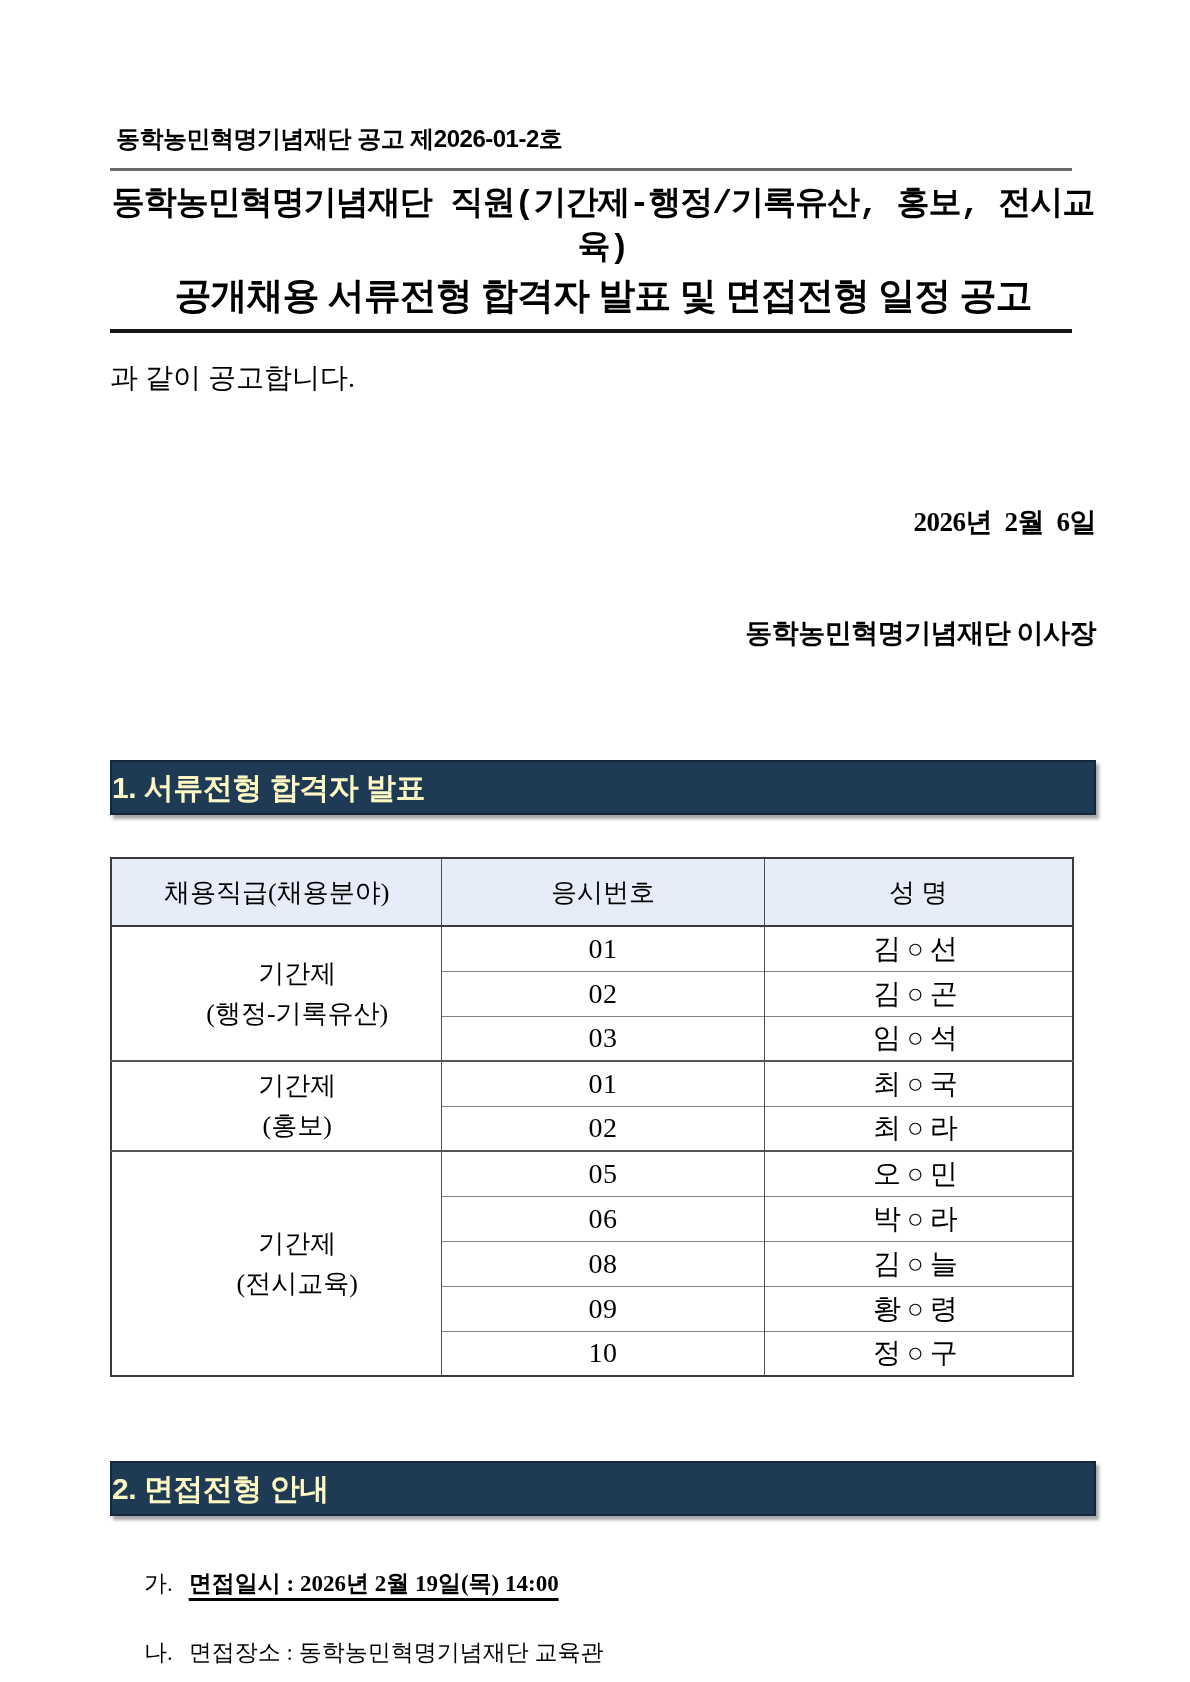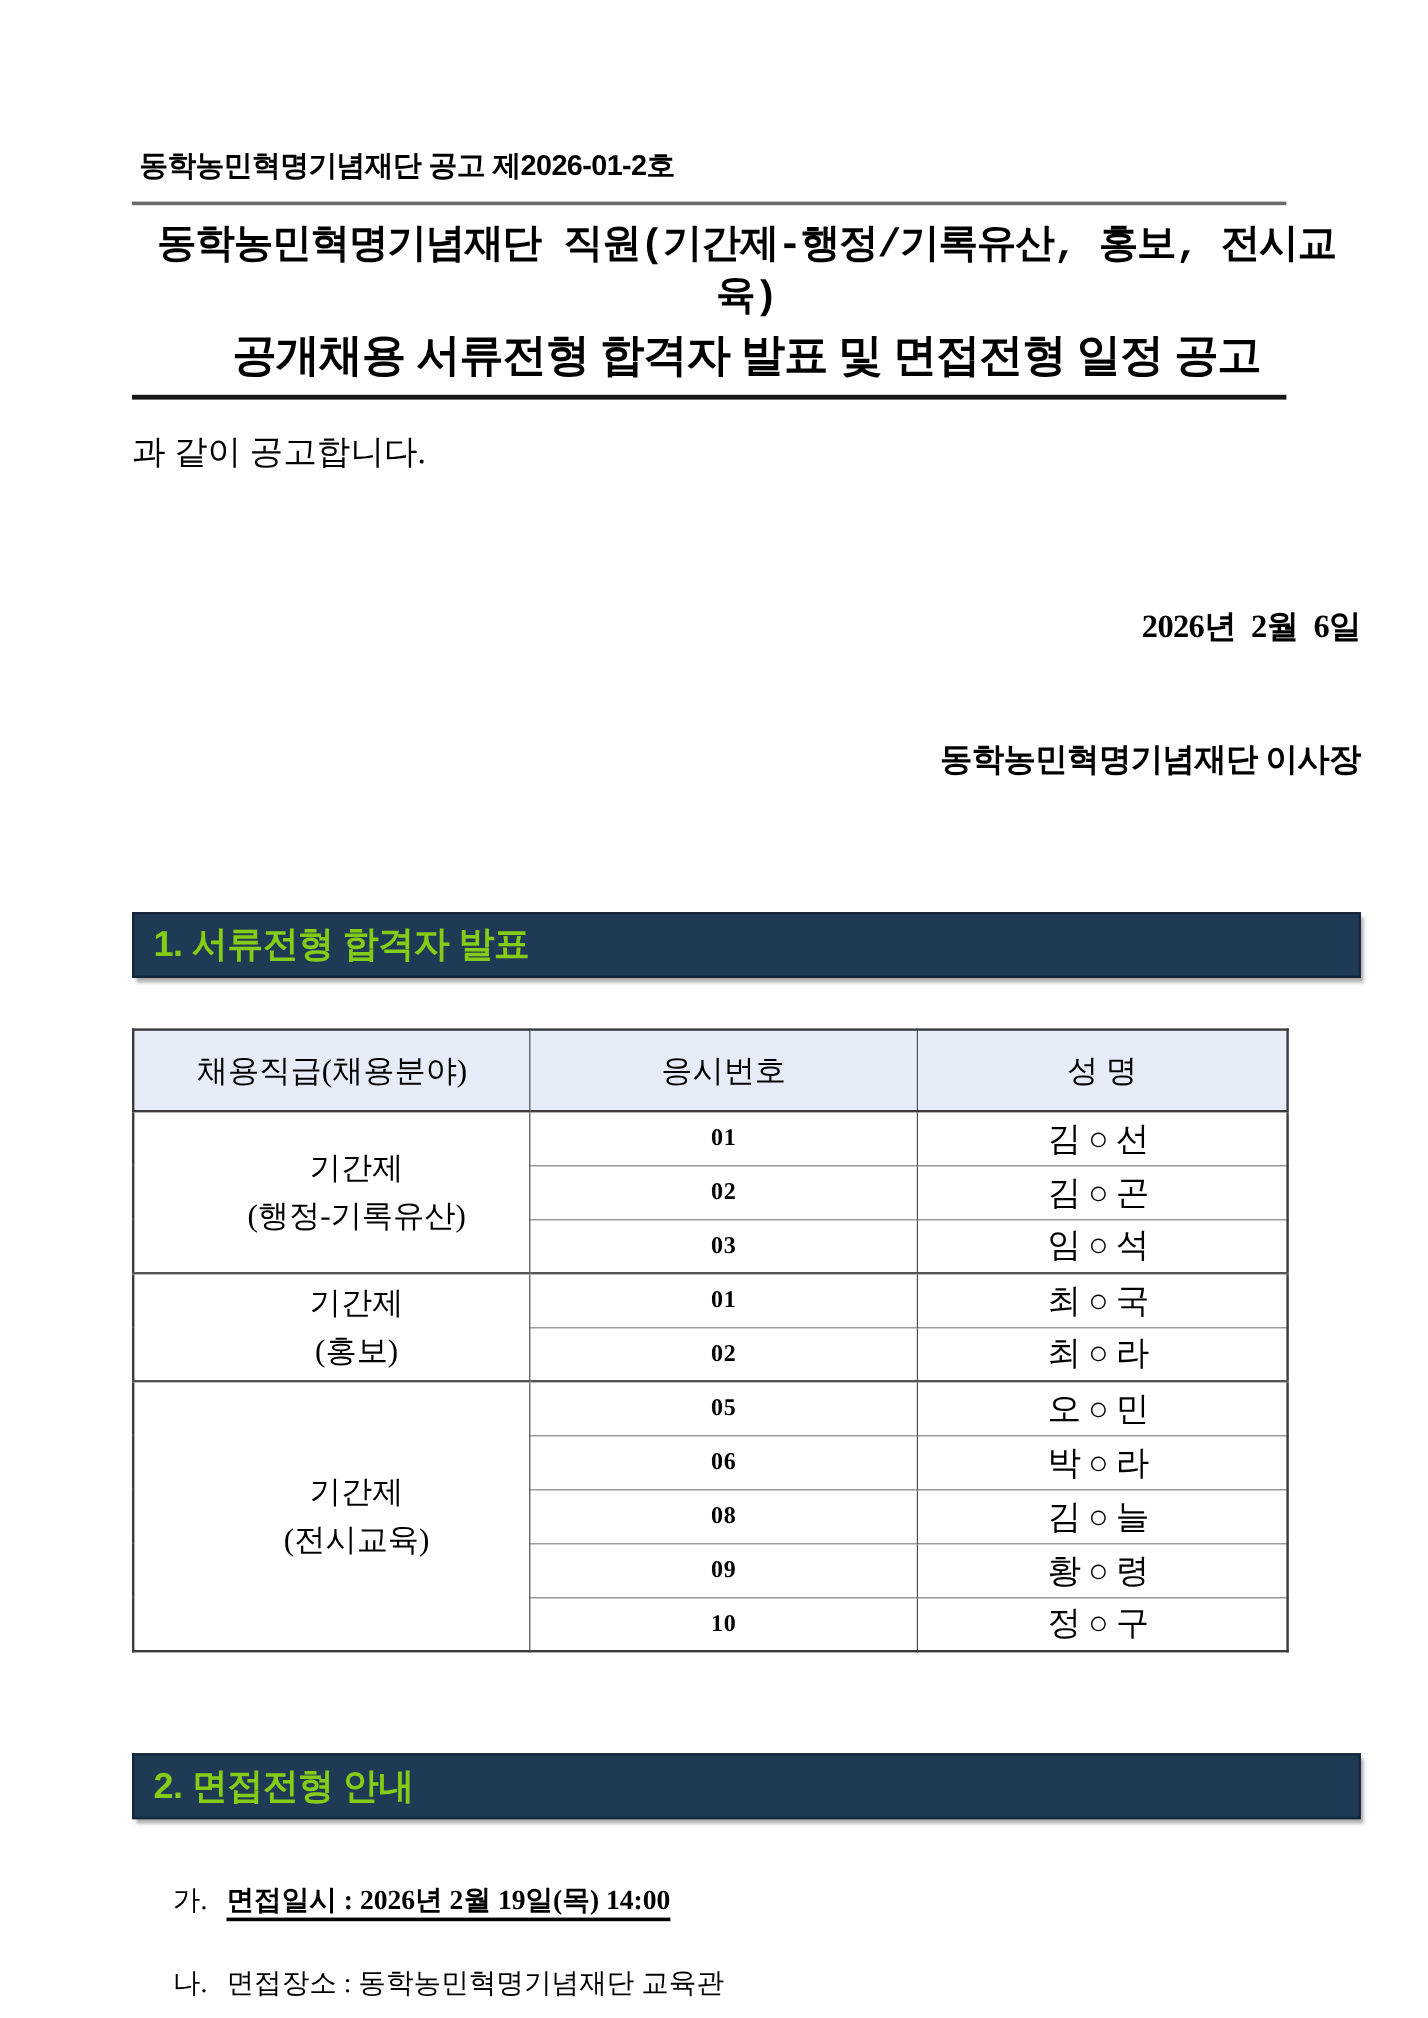--- a/index.html
+++ b/index.html
@@ -8,21 +8,21 @@
     position: relative;
     width: 1190px;
     height: 1682px;
     background: #ffffff;
     margin: 0 auto;
     overflow: hidden;
     font-family: "Liberation Serif", "DejaVu Serif", serif;
     color: #000;
   }
   .content {
-    margin: 0 56px 0 110px; 
+    margin: 0 94px 0 110px; 
   }
 
   
   .notice {
     margin-top: 124px;
     font-family: "Liberation Sans", "DejaVu Sans", sans-serif;
     font-weight: 700;
     font-size: 24px;
     line-height: 30px;
     letter-spacing: -0.5px;
@@ -78,26 +78,25 @@
     letter-spacing: -0.5px;
     white-space: pre;
   }
 
   
   .section-bar {
     height: 55px;
     background: #1f3a55;
     border: 2px solid #15283b;
     box-shadow: 3px 4px 3px rgba(60,60,60,0.45);
-    color: #84cc16;
+    color: #fef9c3;
     font-family: "Liberation Sans", "DejaVu Sans", sans-serif;
     font-weight: 700;
     font-size: 30px;
     line-height: 51px;
-    padding-left: 16px;
     letter-spacing: -0.5px;
   }
   .section-bar.first { margin-top: 34px; }
   .section-bar.second { margin-top: 84px; }
 
   
   .table-wrap { margin-top: 42px; }
   table.applicants {
     width: 964px;
     border-collapse: collapse;
@@ -125,21 +124,21 @@
     text-align: center;
     vertical-align: middle;
     border-left: 1px solid #4f4f4f;
     border-right: 1px solid #4f4f4f;
     border-top: 1px solid #828282;
   }
   table.applicants tr.group-start td { border-top: 2px solid #555555; }
   table.applicants tr.header-row th:first-child { border-left: none; }
   table.applicants tr.header-row th:last-child  { border-right: none; }
   td.cell-position { font-size: 26px; line-height: 40px; padding-left: 41px; }
-  td.cell-no   { font-weight: 700; font-size: 20px; letter-spacing: 0.5px; }
+  td.cell-no   { font-weight: 400; font-size: 28px; letter-spacing: 0.5px; }
   td.cell-name { font-size: 28px; letter-spacing: 6px; }
 
   
   .info-list { margin-top: 50px; padding-left: 34px; list-style: none; }
   .info-item { font-size: 23px; line-height: 36px; margin-bottom: 33px; white-space: pre; }
   .info-marker { margin-right: 16px; }
   .info-text.emph {
     font-weight: 700;
     text-decoration: underline;
     text-decoration-thickness: 2.5px;

